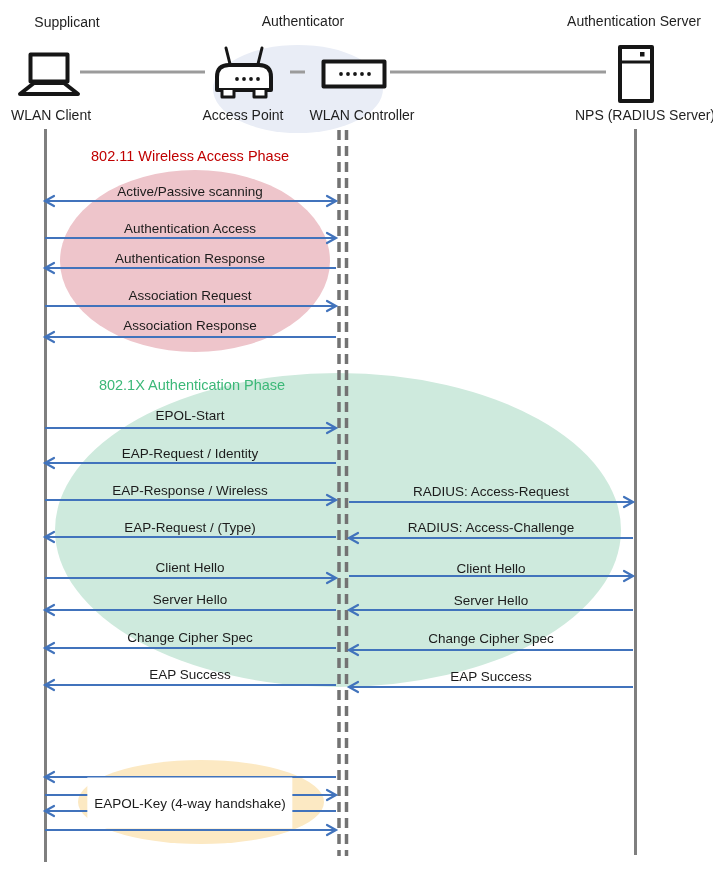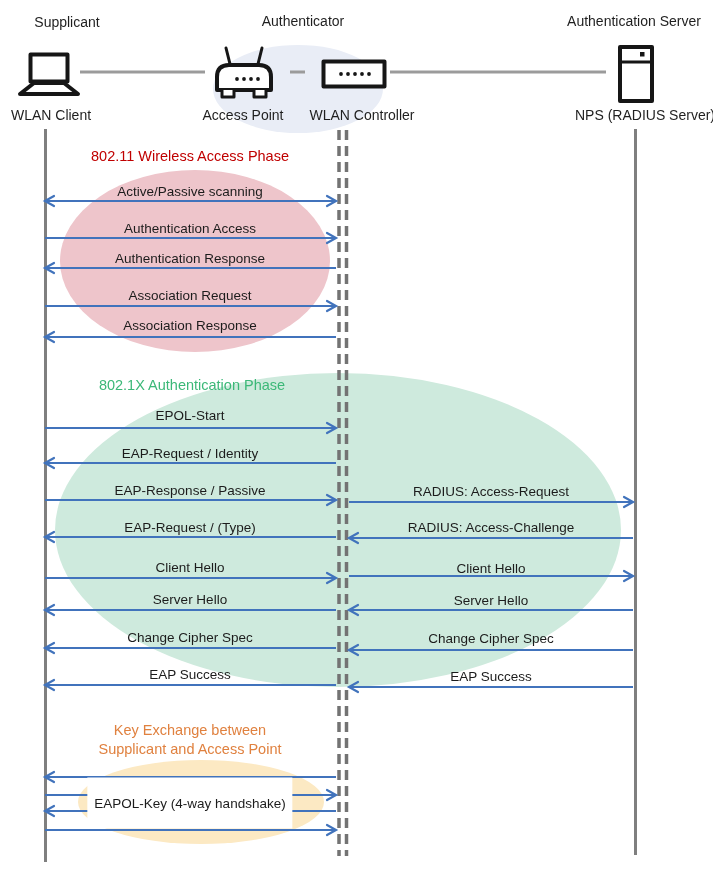--- a/index.html
+++ b/index.html
@@ -124,32 +124,30 @@
   <div class="txt role" id="role-authenticator">Authenticator</div>
   <div class="txt role" id="role-server">Authentication Server</div>
 
   <div class="txt device" id="device-client">WLAN Client</div>
   <div class="txt device" id="device-ap">Access Point</div>
   <div class="txt device" id="device-controller">WLAN Controller</div>
   <div class="txt device" id="device-server">NPS (RADIUS Server)</div>
 
   <div class="txt phase-title" id="phase-title-0" style="color: rgb(192, 0, 0);">802.11 Wireless Access Phase</div>
   <div class="txt phase-title" id="phase-title-1" style="color: rgb(60, 184, 120);">802.1X Authentication Phase</div>
-  <div class="txt phase-title" id="phase-title-2" style="color: rgb(224, 129, 63);">Key Exchange between
-Supplicant and Access Point</div>
 
   <div id="msg-labels">
       <div class="msg-label" style="left: 190px; top: 191px;">Active/Passive scanning</div>
       <div class="msg-label" style="left: 190px; top: 228px;">Authentication Access</div>
       <div class="msg-label" style="left: 190px; top: 258px;">Authentication Response</div>
       <div class="msg-label" style="left: 190px; top: 295px;">Association Request</div>
       <div class="msg-label" style="left: 190px; top: 325px;">Association Response</div>
       <div class="msg-label" style="left: 190px; top: 415px;">EPOL-Start</div>
       <div class="msg-label" style="left: 190px; top: 453px;">EAP-Request / Identity</div>
-      <div class="msg-label" style="left: 190px; top: 490px;">EAP-Response / Passive</div>
+      <div class="msg-label" style="left: 190px; top: 490px;">EAP-Response / Wireless</div>
       <div class="msg-label" style="left: 190px; top: 527px;">EAP-Request / (Type)</div>
       <div class="msg-label" style="left: 190px; top: 567px;">Client Hello</div>
       <div class="msg-label" style="left: 190px; top: 599px;">Server Hello</div>
       <div class="msg-label" style="left: 190px; top: 637px;">Change Cipher Spec</div>
       <div class="msg-label" style="left: 190px; top: 674px;">EAP Success</div>
       <div class="msg-label" style="left: 491px; top: 491px;">RADIUS: Access-Request</div>
       <div class="msg-label" style="left: 491px; top: 527px;">RADIUS: Access-Challenge</div>
       <div class="msg-label" style="left: 491px; top: 568px;">Client Hello</div>
       <div class="msg-label" style="left: 491px; top: 600px;">Server Hello</div>
       <div class="msg-label" style="left: 491px; top: 638px;">Change Cipher Spec</div>

